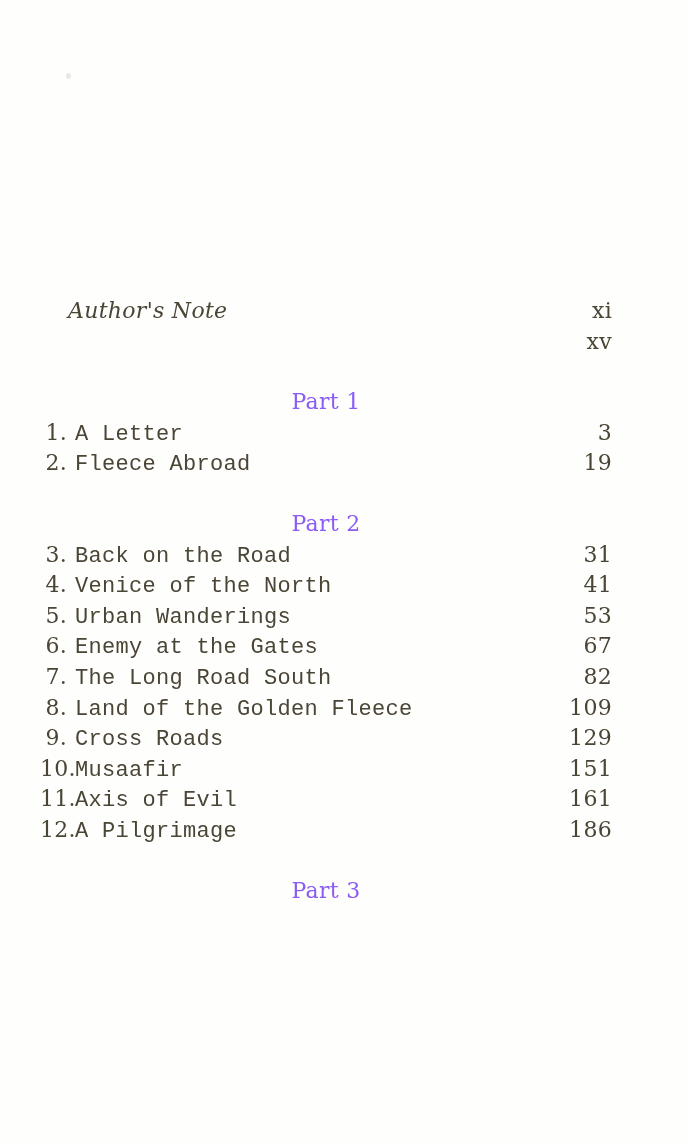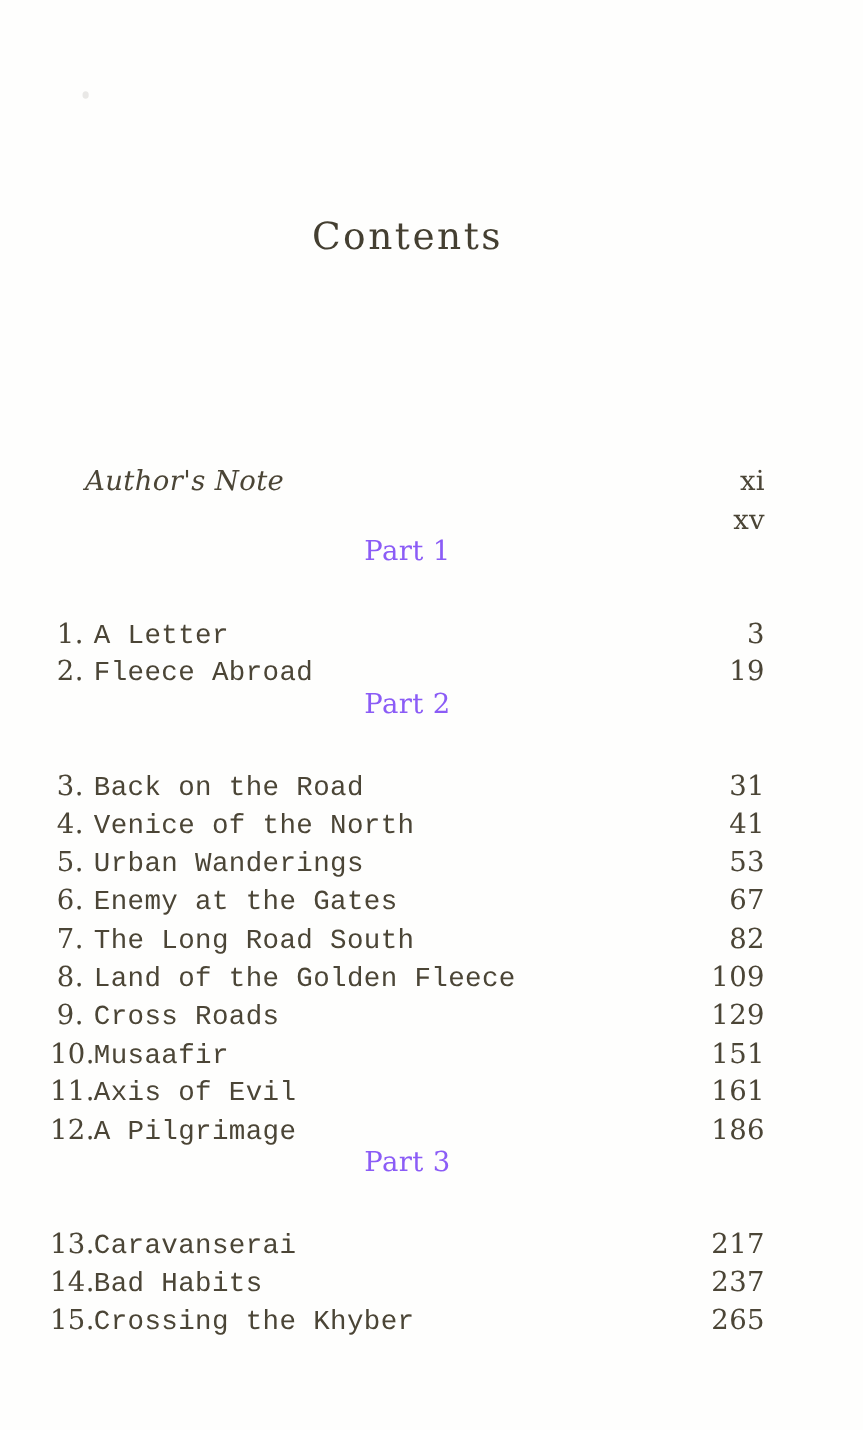--- a/index.html
+++ b/index.html
@@ -57,40 +57,38 @@
   .chap-title {
     margin-left: 8px;
     flex: 0 1 auto;
     white-space: nowrap;
     font-family: Liberation Mono, monospace;
   }
   .page-num {
     margin-left: auto;
     flex: 0 0 auto;
     text-align: right;
-    margin-top: 35px;
   }
   
   .scan-speck {
     position: absolute;
     left: 66px;
     top: 73px;
     width: 5px;
     height: 6px;
     background: #e9e8e6;
     border-radius: 50%;
   }
 </style>
 </head>
 <body>
 
 <div class="page">
   <div class="scan-speck"></div>
 
-  <h1 class="page-title">Contents</h1>
 
   <div class="toc">
     <div>
   <div class="row fm-row">
     <span class="fm-label">Author's Note</span>
     <span class="page-num">xi</span>
   </div>
 
   <div class="row fm-row">
     <span class="page-num">xv</span>
@@ -174,35 +172,16 @@
   <div class="row">
     <span class="chap-num">12.</span>
     <span class="chap-title">A Pilgrimage</span>
     <span class="page-num">186</span>
   </div>
 </div>
   </div>
 
   <div>
     <div class="part-heading">Part 3</div>
-    <div>
-  <div class="row">
-    <span class="chap-num">13.</span>
-    <span class="chap-title">Caravanserai</span>
-    <span class="page-num">217</span>
-  </div>
-
-  <div class="row">
-    <span class="chap-num">14.</span>
-    <span class="chap-title">Bad Habits</span>
-    <span class="page-num">237</span>
-  </div>
-
-  <div class="row">
-    <span class="chap-num">15.</span>
-    <span class="chap-title">Crossing the Khyber</span>
-    <span class="page-num">265</span>
-  </div>
-</div>
   </div>
 </div>
   </div>
 </div>
 
 </body></html>

